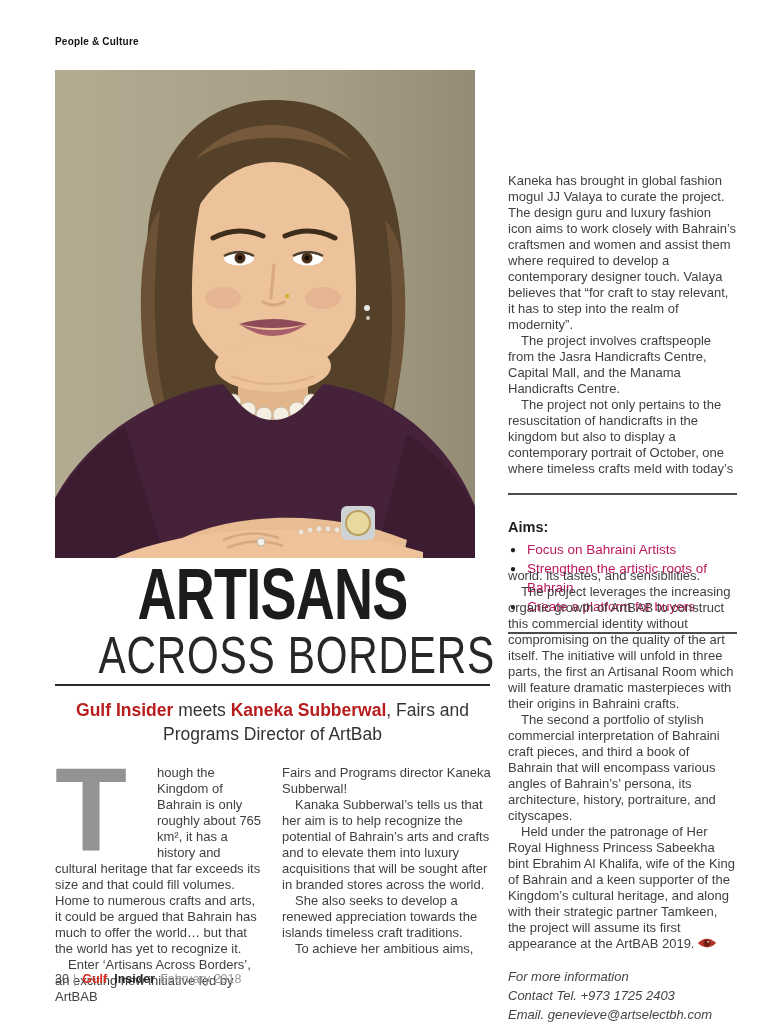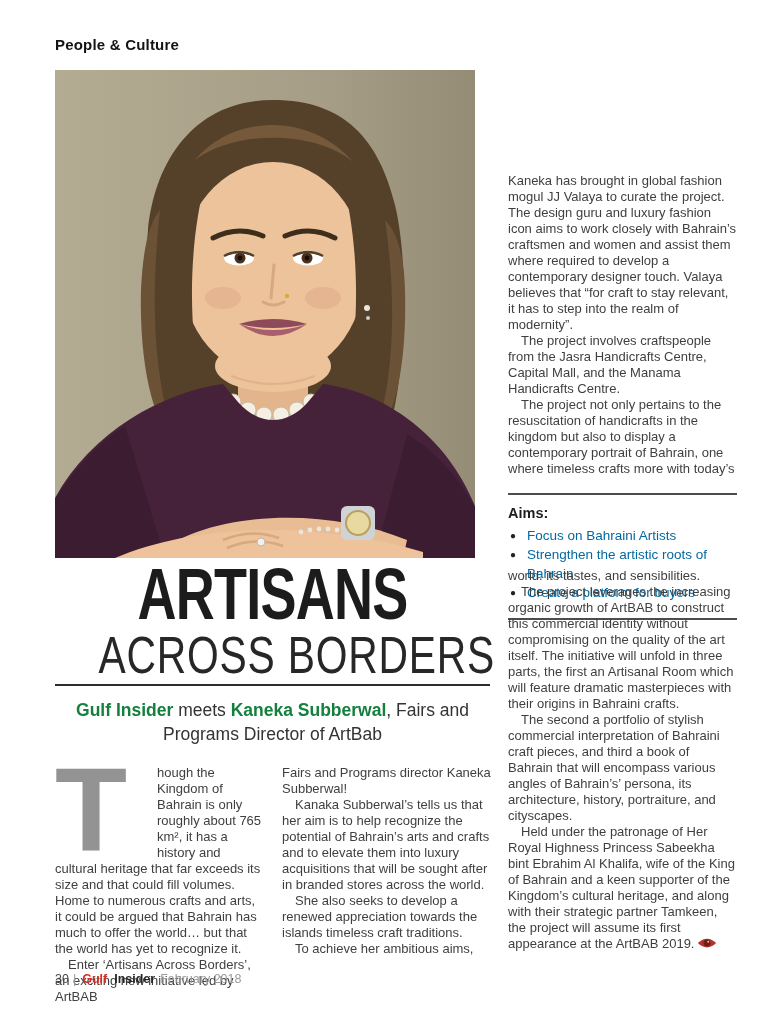--- a/index.html
+++ b/index.html
@@ -4,21 +4,21 @@
 <style>
   * { margin:0; padding:0; box-sizing:border-box; }
   html,body { background:#e9e9e9; }
   .page {
     position:relative; width:772px; height:1024px; margin:0 auto;
     background:#ffffff; overflow:hidden;
     font-family:"Liberation Sans", sans-serif; color:#3f3f3f;
   }
   .section-label {
     position:absolute; left:55px; top:36px;
-    font-size:15px; font-weight:bold; color:#141414; letter-spacing:.2px;
+    font-size:10px; font-weight:bold; color:#141414; letter-spacing:.2px;
   }
   .photo {
     position:absolute; left:55px; top:70px; width:420px; height:488px;
     overflow:hidden; background:#a89f87;
   }
   .photo svg { display:block; width:420px; height:488px; }
 
   
   .title-block { position:absolute; left:55px; top:562px; width:435px; text-align:center; }
   .title-l1 {
@@ -27,42 +27,42 @@
   }
   .title-l2 {
     display:block; font-size:51px; line-height:52px; font-weight:400; color:#272727;
     transform:scale(.8,1); transform-origin:center; letter-spacing:1px; white-space:nowrap; margin-top:4px;
   }
   .title-rule { position:absolute; left:55px; top:684px; width:435px; border-top:2px solid #2d2d2d; }
   .subtitle {
     position:absolute; left:55px; top:698px; width:435px; text-align:center;
     font-size:17.5px; line-height:24px; color:#333;
   }
-  .subtitle b { color:#15803d;text-align:center; }
+  .subtitle b { color:#b91c1c;text-align:center; }
 
   
   .columns { position:absolute; left:55px; top:765px; width:437px; display:flex; gap:17px; }
   .col { width:210px; font-size:13px; line-height:16px; color:#3f3f3f; }
   .col p { margin:0; }
   .ind { text-indent:13px; }
   .dropcap {
     float:left; width:92px; height:84px; margin:3px 10px 2px 0;
     font-size:118px; line-height:84px; font-weight:bold; color:#939393; text-align:left;
   }
 
   
   .rcol { position:absolute; left:508px; width:229px; font-size:13px; line-height:16px; color:#3f3f3f; }
   .rcol-a { top:148px;margin-top:25px; }
   .rcol-b { top:568px; }
   .rcol p { margin:0; }
 
-  .aims { margin-top:16px; border-top:2px solid #4c4c4c; border-bottom:2px solid #4c4c4c; padding:10px 0 16px; }
+  .aims { margin-top:16px; border-top:2px solid #4c4c4c; border-bottom:2px solid #4c4c4c; padding:24px 0 16px; }
   .aims-title { font-size:14.5px; font-weight:bold; color:#1e1e1e; margin-bottom:5px; }
   .aims ul { list-style:none; }
-  .aims li { position:relative; padding-left:19px; font-size:13.5px; line-height:19px; color:#0369a1; }
+  .aims li { position:relative; padding-left:19px; font-size:13.5px; line-height:19px; color:#be185d; }
   .aims li::before { content:"●"; position:absolute; left:2px; top:0; font-size:10px; color:#222; }
 
   .eye-icon { display:inline-block; width:20px; height:12px; vertical-align:-1px; margin-left:3px; }
 
   .contact { margin-top:15px; font-style:italic; font-size:13px; line-height:19px; color:#444; }
 
   
   .footer { position:absolute; left:55px; top:972px; font-size:12.5px; color:#4a4a4a; }
   .footer .pipe { color:#9b9b9b; margin:0 6px 0 4px; }
   .footer .gulf { color:#d92b21; font-weight:bold; }
@@ -153,41 +153,46 @@
         <circle cx="264" cy="459" r="2.4"></circle>
           <circle cx="273" cy="459" r="2.4"></circle>
         <circle cx="282" cy="460" r="2.4"></circle>
       </g>
     </svg>
   </div>
 
   <div class="rcol rcol-a">
     <p>Kaneka has brought in global fashion mogul JJ Valaya to curate the project. The design guru and luxury fashion icon aims to work closely with Bahrain’s craftsmen and women and assist them where required to develop a contemporary designer touch. Valaya believes that “for craft to stay relevant, it has to step into the realm of modernity”.</p>
     <p class="ind">The project involves craftspeople from the Jasra Handicrafts Centre, Capital Mall, and the Manama Handicrafts Centre.</p>
-    <p class="ind">The project not only pertains to the resuscitation of handicrafts in the kingdom but also to display a contemporary portrait of Bahrain, one where timeless crafts more with today’s</p>
+    <p class="ind">The project not only pertains to the resuscitation of handicrafts in the kingdom but also to display a contemporary portrait of October, one where timeless crafts meld with today’s</p>
 
     <div class="aims">
       <div class="aims-title">Aims:</div>
       <ul>
         <li>Focus on Bahraini Artists</li>
         <li>Strengthen the artistic roots of Bahrain</li>
         <li>Create a platform for buyers</li>
       </ul>
     </div>
   </div>
 
   <div class="rcol rcol-b">
     <p>world. its tastes, and sensibilities.</p>
     <p class="ind">The project leverages the increasing organic growth of ArtBAB to construct this commercial identity without compromising on the quality of the art itself. The initiative will unfold in three parts, the first an Artisanal Room which will feature dramatic masterpieces with their origins in Bahraini crafts.</p>
     <p class="ind">The second a portfolio of stylish commercial interpretation of Bahraini craft pieces, and third a book of Bahrain that will encompass various angles of Bahrain’s’ persona, its architecture, history, portraiture, and cityscapes.</p>
     <p class="ind"><span>Held under the patronage of Her Royal Highness Princess Sabeekha bint Ebrahim Al Khalifa, wife of the King of Bahrain and a keen supporter of the Kingdom’s cultural heritage, and along with their strategic partner Tamkeen, the project will assume its first appearance at the ArtBAB 2019.</span><svg class="eye-icon" viewBox="0 0 24 14">
           <path d="M1,7 Q12,-3.5 23,7 Q12,17.5 1,7 Z" fill="#b5332a"></path>
           <circle cx="12" cy="7" r="4.2" fill="#701c16"></circle>
           <circle cx="13.5" cy="5.5" r="1.2" fill="#e8b7b2"></circle>
         </svg></p>
+    <div class="contact">
+      <div>For more information</div>
+      <div>Contact Tel. +973 1725 2403</div>
+      <div>Email. genevieve@artselectbh.com</div>
+    </div>
   </div>
 
   <div class="title-block">
     <span class="title-l1">ARTISANS</span>
     <span class="title-l2">ACROSS BORDERS</span>
   </div>
   <div class="title-rule"></div>
 
   <div class="subtitle">
     <b>Gulf Insider</b><span> meets </span><b>Kaneka Subberwal</b><span>, Fairs and Programs Director of ArtBab</span>

